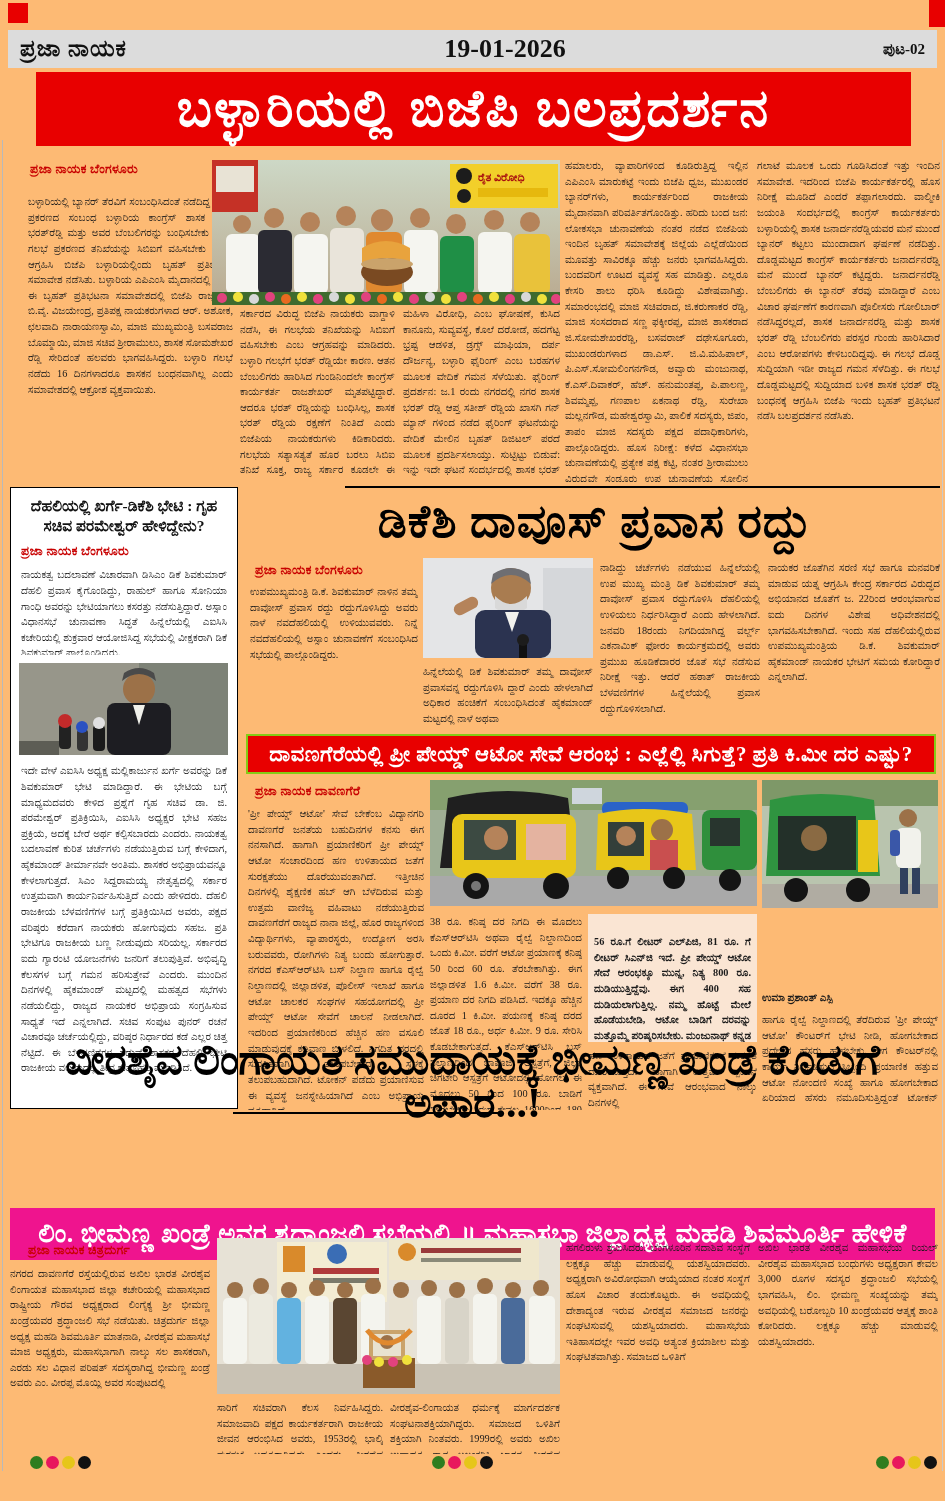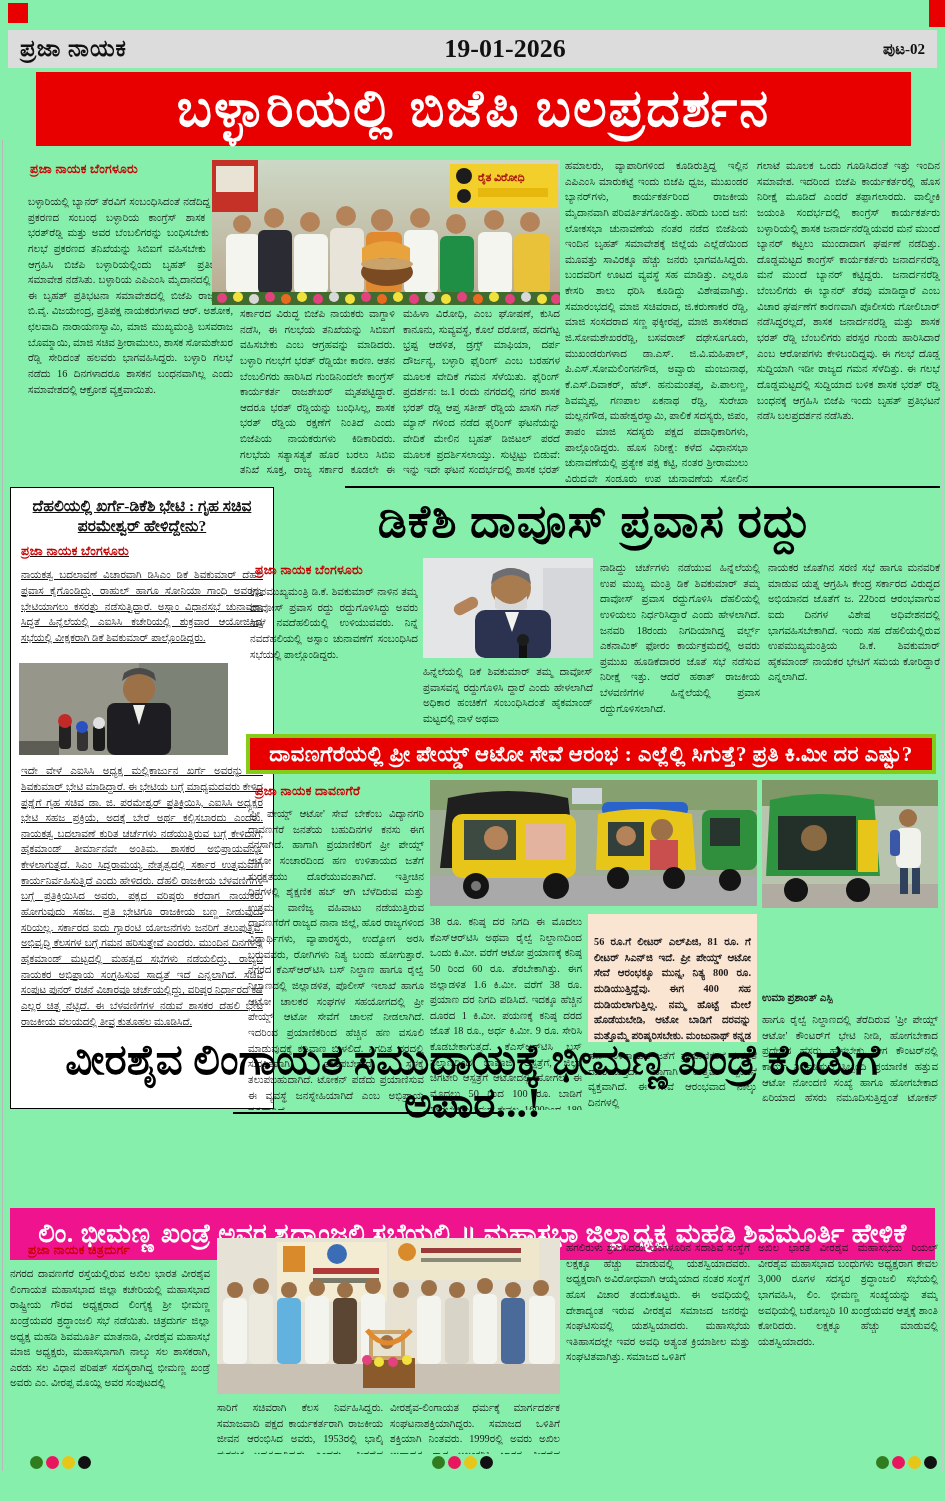--- a/index.html
+++ b/index.html
@@ -1,16 +1,16 @@
 <!DOCTYPE html>
 <html><head>
 <meta charset="utf-8">
 <style>
   html,body{margin:0;padding:0;background:#f2f2f2;}
-  .page{position:relative;width:945px;height:1501px;background:#86efac;margin:0 auto;
+  .page{position:relative;width:945px;height:1501px;background:#fdba74;margin:0 auto;
         font-family:"Liberation Serif",serif;color:#111;overflow:hidden;}
   .page::before{content:"";position:absolute;left:2px;top:140px;bottom:30px;width:1px;background:#b9b9b9;}
   .page::after{content:"";position:absolute;right:2px;top:140px;bottom:30px;width:1px;background:#c9c9c9;}
   .abs{position:absolute;}
   .corner{position:absolute;background:#e80000;}
   .topbar{position:absolute;left:8px;top:30px;width:929px;height:38px;background:#dcdcdc;
           display:flex;align-items:center;justify-content:space-between;padding:0 12px;box-sizing:border-box;}
   .masthead{font-weight:bold;font-size:23px;letter-spacing:1px;}
   .dateline{font-weight:bold;font-size:26px;font-family:"Liberation Serif",serif;}
   .pageno{font-weight:bold;font-size:15px;}
@@ -124,21 +124,21 @@
         </g>
       </g>
     </svg>
   </div>
 
   <div class="abs bodytxt" style="left:240px;top:306px;width:155px;height:176px;">ಸರ್ಕಾರದ ವಿರುದ್ಧ ಬಿಜೆಪಿ ನಾಯಕರು ವಾಗ್ದಾಳಿ ನಡೆಸಿ, ಈ ಗಲಭೆಯ ತನಿಖೆಯನ್ನು ಸಿಬಿಐಗೆ ವಹಿಸಬೇಕು ಎಂಬ ಆಗ್ರಹವನ್ನು ಮಾಡಿದರು. ಬಳ್ಳಾರಿ ಗಲಭೆಗೆ ಭರತ್ ರೆಡ್ಡಿಯೇ ಕಾರಣ. ಆತನ ಬೆಂಬಲಿಗರು ಹಾರಿಸಿದ ಗುಂಡಿನಿಂದಲೇ ಕಾಂಗ್ರೆಸ್ ಕಾರ್ಯಕರ್ತ ರಾಜಶೇಖರ್ ಮೃತಪಟ್ಟಿದ್ದಾರೆ. ಆದರೂ ಭರತ್ ರೆಡ್ಡಿಯನ್ನು ಬಂಧಿಸಿಲ್ಲ, ಶಾಸಕ ಭರತ್ ರೆಡ್ಡಿಯ ರಕ್ಷಣೆಗೆ ನಿಂತಿದೆ ಎಂದು ಬಿಜೆಪಿಯ ನಾಯಕರುಗಳು ಕಿಡಿಕಾರಿದರು. ಗಲಭೆಯ ಸತ್ಯಾಸತ್ಯತೆ ಹೊರ ಬರಲು ಸಿಬಿಐ ತನಿಖೆ ಸೂಕ್ತ, ರಾಜ್ಯ ಸರ್ಕಾರ ಕೂಡಲೇ ಈ ಪ್ರಕರಣದ ತನಿಖೆಯನ್ನು ಸಿಬಿಐಗೆ ವಹಿಸಬೇಕು ಎಂದು ಪ್ರತಿಭಟನಾ ಸಮಾವೇಶದಲ್ಲಿ ಬಿಜೆಪಿ ನಾಯಕರು ಒತ್ತಾಯಿಸಿದರು. ಗಮನ ಸೆಳೆದ ಬರಹ : ರೈತ, ಜನ, ಅಭಿವೃದ್ಧಿ,</div>
   <div class="abs bodytxt" style="left:403px;top:306px;width:157px;height:176px;">ಮಹಿಳಾ ವಿರೋಧಿ, ಎಂಬ ಘೋಷಣೆ, ಕುಸಿದ ಕಾನೂನು, ಸುವ್ಯವಸ್ಥೆ, ಕೊಲೆ ದರೋಡೆ, ಹದಗೆಟ್ಟ ಭ್ರಷ್ಟ ಆಡಳಿತ, ಡ್ರಗ್ಸ್ ಮಾಫಿಯಾ, ದರ್ಪ ದೌರ್ಜನ್ಯ, ಬಳ್ಳಾರಿ ಫೈರಿಂಗ್ ಎಂಬ ಬರಹಗಳ ಮೂಲಕ ವೇದಿಕೆ ಗಮನ ಸೆಳೆಯಿತು. ಫೈರಿಂಗ್ ಪ್ರದರ್ಶನ: ಜ.1 ರಂದು ನಗರದಲ್ಲಿ ನಗರ ಶಾಸಕ ಭರತ್ ರೆಡ್ಡಿ ಆಪ್ತ ಸತೀಶ್ ರೆಡ್ಡಿಯ ಖಾಸಗಿ ಗನ್ ಮ್ಯಾನ್ ಗಳಿಂದ ನಡೆದ ಫೈರಿಂಗ್ ಘಟನೆಯನ್ನು ವೇದಿಕೆ ಮೇಲಿನ ಬೃಹತ್ ಡಿಜಿಟಲ್ ಪರದೆ ಮೂಲಕ ಪ್ರದರ್ಶಿಸಲಾಯ್ತು. ಸುಟ್ಟಿಟ್ಟು ಬಿಡುವೆ: ಇನ್ನು ಇದೇ ಘಟನೆ ಸಂದರ್ಭದಲ್ಲಿ ಶಾಸಕ ಭರತ್ ರೆಡ್ಡಿ ಮಾಧ್ಯಮಗಳೊಂದಿಗೆ ಮಾತನಾಡುತ್ತಾ ನಾನು ಮನಸ್ಸು ಮಾಡಿದರೆ ಆತನ ಮನೆ, ಬಳ್ಳಾರಿಯನ್ನೇ ಸುಟ್ಟುಬಿಡುತ್ತಿದ್ದೆ ಎಂಬ ಹೇಳಿಕೆಯನ್ನು ಪದೇ ಪದೇ ಪ್ರದರ್ಶಿಸಲಾಯ್ತು. ರಾಜಕೀಯ ಮೈದಾನ : ಸದಾ ಕಾಳು, ತರಕಾರಿ,</div>
   <div class="abs bodytxt" style="left:565px;top:158px;width:183px;height:324px;">ಹಮಾಲರು, ವ್ಯಾಪಾರಿಗಳಿಂದ ಕೂಡಿರುತ್ತಿದ್ದ ಇಲ್ಲಿನ ಎಪಿಎಂಸಿ ಮಾರುಕಟ್ಟೆ ಇಂದು ಬಿಜೆಪಿ ಧ್ವಜ, ಮುಖಂಡರ ಬ್ಯಾನರ್‌ಗಳು, ಕಾರ್ಯಕರ್ತರಿಂದ ರಾಜಕೀಯ ಮೈದಾನವಾಗಿ ಪರಿವರ್ತಿತಗೊಂಡಿತ್ತು. ಹರಿದು ಬಂದ ಜನ: ಲೋಕಸಭಾ ಚುನಾವಣೆಯ ನಂತರ ನಡೆದ ಬಿಜೆಪಿಯ ಇಂದಿನ ಬೃಹತ್ ಸಮಾವೇಶಕ್ಕೆ ಜಿಲ್ಲೆಯ ಎಲ್ಲೆಡೆಯಿಂದ ಮೂವತ್ತು ಸಾವಿರಕ್ಕೂ ಹೆಚ್ಚು ಜನರು ಭಾಗವಹಿಸಿದ್ದರು. ಬಂದವರಿಗೆ ಊಟದ ವ್ಯವಸ್ಥೆ ಸಹ ಮಾಡಿತ್ತು. ಎಲ್ಲರೂ ಕೇಸರಿ ಶಾಲು ಧರಿಸಿ ಕೂಡಿದ್ದು ವಿಶೇಷವಾಗಿತ್ತು. ಸಮಾರಂಭದಲ್ಲಿ ಮಾಜಿ ಸಚಿವರಾದ, ಜಿ.ಕರುಣಾಕರ ರೆಡ್ಡಿ, ಮಾಜಿ ಸಂಸದರಾದ ಸಣ್ಣ ಫಕ್ಕೀರಪ್ಪ, ಮಾಜಿ ಶಾಸಕರಾದ ಜಿ.ಸೋಮಶೇಖರರೆಡ್ಡಿ, ಬಸವರಾಜ್ ದಢೇಸೂಗೂರು, ಮುಖಂಡರುಗಳಾದ ಡಾ.ಎಸ್. ಜಿ.ವಿ.ಮಹಿಪಾಲ್, ಪಿ.ಎಸ್.ಸೋಮಲಿಂಗನಗೌಡ, ಅವ್ವಾರು ಮಂಜುನಾಥ, ಕೆ.ಎಸ್.ದಿವಾಕರ್, ಹೆಚ್. ಹನುಮಂತಪ್ಪ, ಪಿ.ಪಾಲಣ್ಣ, ಶಿವಮ್ಮಪ್ಪ, ಗಣಪಾಲ ಏಕನಾಥ ರೆಡ್ಡಿ, ಸುರೇಖಾ ಮಲ್ಲನಗೌಡ, ಮಹೇಶ್ವರಸ್ವಾಮಿ, ಪಾಲಿಕೆ ಸದಸ್ಯರು, ಜಿಪಂ, ತಾಪಂ ಮಾಜಿ ಸದಸ್ಯರು ಪಕ್ಷದ ಪದಾಧಿಕಾರಿಗಳು, ಪಾಲ್ಗೊಂಡಿದ್ದರು. ಹೊಸ ನಿರೀಕ್ಷೆ: ಕಳೆದ ವಿಧಾನಸಭಾ ಚುನಾವಣೆಯಲ್ಲಿ ಪ್ರತ್ಯೇಕ ಪಕ್ಷ ಕಟ್ಟಿ, ನಂತರ ಶ್ರೀರಾಮುಲು ವಿರುದ್ಧವೇ ಸಂಡೂರು ಉಪ ಚುನಾವಣೆಯ ಸೋಲಿನ ಹೊಣೆ ಹೊರಿಸಿ ಬಿರುಕಾಗಿದ್ದ ಬಳ್ಳಾರಿ ಬಿಜೆಪಿಯನ್ನು ಶಾಸಕ ಭರತ್ ರೆಡ್ಡಿ ಬ್ಯಾನರ್</div>
   <div class="abs bodytxt" style="left:757px;top:158px;width:183px;height:324px;">ಗಲಾಟೆ ಮೂಲಕ ಒಂದು ಗೂಡಿಸಿದಂತೆ ಇತ್ತು ಇಂದಿನ ಸಮಾವೇಶ. ಇದರಿಂದ ಬಿಜೆಪಿ ಕಾರ್ಯಕರ್ತರಲ್ಲಿ ಹೊಸ ನಿರೀಕ್ಷೆ ಮೂಡಿದೆ ಎಂದರೆ ತಪ್ಪಾಗಲಾರದು. ವಾಲ್ಮೀಕಿ ಜಯಂತಿ ಸಂದರ್ಭದಲ್ಲಿ ಕಾಂಗ್ರೆಸ್ ಕಾರ್ಯಕರ್ತರು ಬಳ್ಳಾರಿಯಲ್ಲಿ ಶಾಸಕ ಜನಾರ್ದನರೆಡ್ಡಿಯವರ ಮನೆ ಮುಂದೆ ಬ್ಯಾನರ್ ಕಟ್ಟಲು ಮುಂದಾದಾಗ ಘರ್ಷಣೆ ನಡೆದಿತ್ತು. ದೊಡ್ಡಮಟ್ಟದ ಕಾಂಗ್ರೆಸ್ ಕಾರ್ಯಕರ್ತರು ಜನಾರ್ದನರೆಡ್ಡಿ ಮನೆ ಮುಂದೆ ಬ್ಯಾನರ್ ಕಟ್ಟಿದ್ದರು. ಜನಾರ್ದನರೆಡ್ಡಿ ಬೆಂಬಲಿಗರು ಈ ಬ್ಯಾನರ್ ತೆರವು ಮಾಡಿದ್ದಾರೆ ಎಂಬ ವಿಚಾರ ಘರ್ಷಣೆಗೆ ಕಾರಣವಾಗಿ ಪೊಲೀಸರು ಗೋಲಿಬಾರ್ ನಡೆಸಿದ್ದರಲ್ಲದೆ, ಶಾಸಕ ಜನಾರ್ದನರೆಡ್ಡಿ ಮತ್ತು ಶಾಸಕ ಭರತ್ ರೆಡ್ಡಿ ಬೆಂಬಲಿಗರು ಪರಸ್ಪರ ಗುಂಡು ಹಾರಿಸಿದಾರೆ ಎಂಬ ಆರೋಪಗಳು ಕೇಳಿಬಂದಿದ್ದವು. ಈ ಗಲಭೆ ದೊಡ್ಡ ಸುದ್ದಿಯಾಗಿ ಇಡೀ ರಾಜ್ಯದ ಗಮನ ಸೆಳೆದಿತ್ತು. ಈ ಗಲಭೆ ದೊಡ್ಡಮಟ್ಟದಲ್ಲಿ ಸುದ್ದಿಯಾದ ಬಳಿಕ ಶಾಸಕ ಭರತ್ ರೆಡ್ಡಿ ಬಂಧನಕ್ಕೆ ಆಗ್ರಹಿಸಿ ಬಿಜೆಪಿ ಇಂದು ಬೃಹತ್ ಪ್ರತಿಭಟನೆ ನಡೆಸಿ ಬಲಪ್ರದರ್ಶನ ನಡೆಸಿತು.</div>
 
-  <div class="boxart" style="left:10px;top:487px;width:264px;height:622px;text-decoration:underline;">
+  <div class="boxart" style="left:10px;top:487px;width:228px;height:622px;">
     <div class="boxhead">ದೆಹಲಿಯಲ್ಲಿ ಖರ್ಗೆ-ಡಿಕೆಶಿ ಭೇಟಿ : ಗೃಹ ಸಚಿವ ಪರಮೇಶ್ವರ್ ಹೇಳಿದ್ದೇನು?</div>
     <div class="byline" style="padding:6px 10px 0;">ಪ್ರಜಾ ನಾಯಕ ಬೆಂಗಳೂರು</div>
     <div class="bodytxt" style="padding:8px 10px 0;height:88px;">ನಾಯಕತ್ವ ಬದಲಾವಣೆ ವಿಚಾರವಾಗಿ ಡಿಸಿಎಂ ಡಿಕೆ ಶಿವಕುಮಾರ್ ದೆಹಲಿ ಪ್ರವಾಸ ಕೈಗೊಂಡಿದ್ದು, ರಾಹುಲ್ ಹಾಗೂ ಸೋನಿಯಾ ಗಾಂಧಿ ಅವರನ್ನು ಭೇಟಿಯಾಗಲು ಕಸರತ್ತು ನಡೆಸುತ್ತಿದ್ದಾರೆ. ಅಸ್ಸಾಂ ವಿಧಾನಸಭೆ ಚುನಾವಣಾ ಸಿದ್ಧತೆ ಹಿನ್ನೆಲೆಯಲ್ಲಿ ಎಐಸಿಸಿ ಕಚೇರಿಯಲ್ಲಿ ಶುಕ್ರವಾರ ಆಯೋಜಿಸಿದ್ದ ಸಭೆಯಲ್ಲಿ ವೀಕ್ಷಕರಾಗಿ ಡಿಕೆ ಶಿವಕುಮಾರ್ ಪಾಲ್ಗೊಂಡಿದ್ದರು.</div>
     <div style="padding:8px 8px 0;">
       <svg width="209" height="92" viewBox="0 0 209 92">
         <rect width="209" height="92" fill="#97968a"></rect>
         <rect x="120" y="0" width="89" height="92" fill="#7d8277"></rect>
         <circle cx="120" cy="26" r="16" fill="#9c7148"></circle>
         <path d="M103 18 q17 -14 34 0 l-2 -8 q-15 -10 -30 0 z" fill="#4a4a4a"></path>
         <rect x="88" y="40" width="64" height="52" rx="8" fill="#1d1d22"></rect>
@@ -174,21 +174,21 @@
       <polygon points="82,54 96,54 89,74" fill="#f2f2ee"></polygon>
       <rect x="30" y="42" width="26" height="12" rx="6" fill="#b5835a" transform="rotate(-28 43 48)"></rect>
       <rect x="96" y="84" width="8" height="16" fill="#111"></rect>
       <circle cx="100" cy="82" r="6" fill="#1c1c1c"></circle>
     </svg>
   </div>
   <div class="abs bodytxt" style="left:423px;top:664px;width:170px;height:64px;">ಹಿನ್ನೆಲೆಯಲ್ಲಿ ಡಿಕೆ ಶಿವಕುಮಾರ್ ತಮ್ಮ ದಾವೋಸ್ ಪ್ರವಾಸವನ್ನ ರದ್ದುಗೊಳಿಸಿ ದ್ದಾರೆ ಎಂದು ಹೇಳಲಾಗಿದೆ ಅಧಿಕಾರ ಹಂಚಿಕೆಗೆ ಸಂಬಂಧಿಸಿದಂತೆ ಹೈಕಮಾಂಡ್ ಮಟ್ಟದಲ್ಲಿ ನಾಳೆ ಅಥವಾ</div>
   <div class="abs bodytxt" style="left:600px;top:560px;width:160px;height:168px;">ನಾಡಿದ್ದು ಚರ್ಚೆಗಳು ನಡೆಯುವ ಹಿನ್ನೆಲೆಯಲ್ಲಿ ಉಪ ಮುಖ್ಯ ಮಂತ್ರಿ ಡಿಕೆ ಶಿವಕುಮಾರ್ ತಮ್ಮ ದಾವೋಸ್ ಪ್ರವಾಸ ರದ್ದುಗೊಳಿಸಿ ದೆಹಲಿಯಲ್ಲಿ ಉಳಿಯಲು ನಿರ್ಧರಿಸಿದ್ದಾರೆ ಎಂದು ಹೇಳಲಾಗಿದೆ. ಜನವರಿ 18ರಂದು ನಿಗದಿಯಾಗಿದ್ದ ವರ್ಲ್ಡ್ ಎಕನಾಮಿಕ್ ಫೋರಂ ಕಾರ್ಯಕ್ರಮದಲ್ಲಿ ಅವರು ಪ್ರಮುಖ ಹೂಡಿಕೆದಾರರ ಜೊತೆ ಸಭೆ ನಡೆಸುವ ನಿರೀಕ್ಷೆ ಇತ್ತು. ಆದರೆ ಹಠಾತ್ ರಾಜಕೀಯ ಬೆಳವಣಿಗೆಗಳ ಹಿನ್ನೆಲೆಯಲ್ಲಿ ಪ್ರವಾಸ ರದ್ದುಗೊಳಿಸಲಾಗಿದೆ.</div>
   <div class="abs bodytxt" style="left:768px;top:560px;width:172px;height:168px;">ನಾಯಕರ ಜೊತೆಗಿನ ಸರಣಿ ಸಭೆ ಹಾಗೂ ಮನವರಿಕೆ ಮಾಡುವ ಯತ್ನ ಆಗ್ರಹಿಸಿ ಕೇಂದ್ರ ಸರ್ಕಾರದ ವಿರುದ್ಧದ ಅಭಿಯಾನದ ಜೊತೆಗೆ ಜ. 22ರಿಂದ ಆರಂಭವಾಗುವ ಐದು ದಿನಗಳ ವಿಶೇಷ ಅಧಿವೇಶನದಲ್ಲಿ ಭಾಗವಹಿಸಬೇಕಾಗಿದೆ. ಇಂದು ಸಹ ದೆಹಲಿಯಲ್ಲಿರುವ ಉಪಮುಖ್ಯಮಂತ್ರಿಯ ಡಿ.ಕೆ. ಶಿವಕುಮಾರ್ ಹೈಕಮಾಂಡ್ ನಾಯಕರ ಭೇಟಿಗೆ ಸಮಯ ಕೋರಿದ್ದಾರೆ ಎನ್ನಲಾಗಿದೆ.</div>
 
-  <div class="abs banner-red auto-banner" style="left:246px;top:734px;width:690px;height:40px;border:4px solid #84cc16;box-sizing:border-box;justify-content:center;">
+  <div class="abs banner-red auto-banner" style="left:246px;top:734px;width:690px;height:40px;border:2px solid #84cc16;box-sizing:border-box;justify-content:center;">
     <span>ದಾವಣಗೆರೆಯಲ್ಲಿ ಪ್ರೀ ಪೇಯ್ಡ್ ಆಟೋ ಸೇವೆ ಆರಂಭ : ಎಲ್ಲೆಲ್ಲಿ ಸಿಗುತ್ತೆ? ಪ್ರತಿ ಕಿ.ಮೀ ದರ ಎಷ್ಟು?</span>
   </div>
   <div class="abs byline" style="left:255px;top:784px;">ಪ್ರಜಾ ನಾಯಕ ದಾವಣಗೆರೆ</div>
   <div class="abs bodytxt" style="left:248px;top:806px;width:176px;height:304px;">'ಪ್ರೀ ಪೇಯ್ಡ್ ಆಟೋ' ಸೇವೆ ಬೇಕೆಂಬ ವಿದ್ಯಾನಗರಿ ದಾವಣಗೆರೆ ಜನತೆಯ ಬಹುದಿನಗಳ ಕನಸು ಈಗ ನನಸಾಗಿದೆ. ಹಾಗಾಗಿ ಪ್ರಯಾಣಿಕರಿಗೆ ಪ್ರೀ ಪೇಯ್ಡ್ ಆಟೋ ಸಂಚಾರದಿಂದ ಹಣ ಉಳಿತಾಯದ ಜತೆಗೆ ಸುರಕ್ಷತೆಯು ದೊರೆಯುವಂತಾಗಿದೆ. ಇತ್ತೀಚಿನ ದಿನಗಳಲ್ಲಿ ಶೈಕ್ಷಣಿಕ ಹಬ್ ಆಗಿ ಬೆಳೆದಿರುವ ಮತ್ತು ಉತ್ತಮ ವಾಣಿಜ್ಯ ವಹಿವಾಟು ನಡೆಯುತ್ತಿರುವ ದಾವಣಗೆರೆಗೆ ರಾಜ್ಯದ ನಾನಾ ಜಿಲ್ಲೆ, ಹೊರ ರಾಜ್ಯಗಳಿಂದ ವಿದ್ಯಾರ್ಥಿಗಳು, ವ್ಯಾಪಾರಸ್ಥರು, ಉದ್ಯೋಗ ಅರಸಿ ಬರುವವರು, ರೋಗಿಗಳು ನಿತ್ಯ ಬಂದು ಹೋಗುತ್ತಾರೆ. ನಗರದ ಕೆಎಸ್ಆರ್‌ಟಿಸಿ ಬಸ್ ನಿಲ್ದಾಣ ಹಾಗೂ ರೈಲ್ವೆ ನಿಲ್ದಾಣದಲ್ಲಿ ಜಿಲ್ಲಾಡಳಿತ, ಪೊಲೀಸ್ ಇಲಾಖೆ ಹಾಗೂ ಆಟೋ ಚಾಲಕರ ಸಂಘಗಳ ಸಹಯೋಗದಲ್ಲಿ ಪ್ರೀ ಪೇಯ್ಡ್ ಆಟೋ ಸೇವೆಗೆ ಚಾಲನೆ ನೀಡಲಾಗಿದೆ. ಇದರಿಂದ ಪ್ರಯಾಣಿಕರಿಂದ ಹೆಚ್ಚಿನ ಹಣ ವಸೂಲಿ ಮಾಡುವುದಕ್ಕೆ ಕಡಿವಾಣ ಬೀಳಲಿದೆ. ನಿಗದಿತ ದರದಲ್ಲಿ ಸುರಕ್ಷಿತವಾಗಿ ತಲುಪಬೇಕಾದ ಸ್ಥಳಕ್ಕೆ ತಲುಪಬಹುದಾಗಿದೆ. ಟೋಕನ್ ಪಡೆದು ಪ್ರಯಾಣಿಸುವ ಈ ವ್ಯವಸ್ಥೆ ಜನಸ್ನೇಹಿಯಾಗಿದೆ ಎಂಬ ಅಭಿಪ್ರಾಯ ವ್ಯಕ್ತವಾಗಿದೆ.</div>
 
   <div class="abs" style="left:430px;top:780px;width:327px;height:126px;">
     <svg width="327" height="126" viewBox="0 0 327 126">
       <rect width="327" height="126" fill="#9fae94"></rect>
       <rect x="0" y="0" width="327" height="30" fill="#86a06f"></rect>
       <rect x="0" y="96" width="327" height="30" fill="#a9a9a9"></rect>

